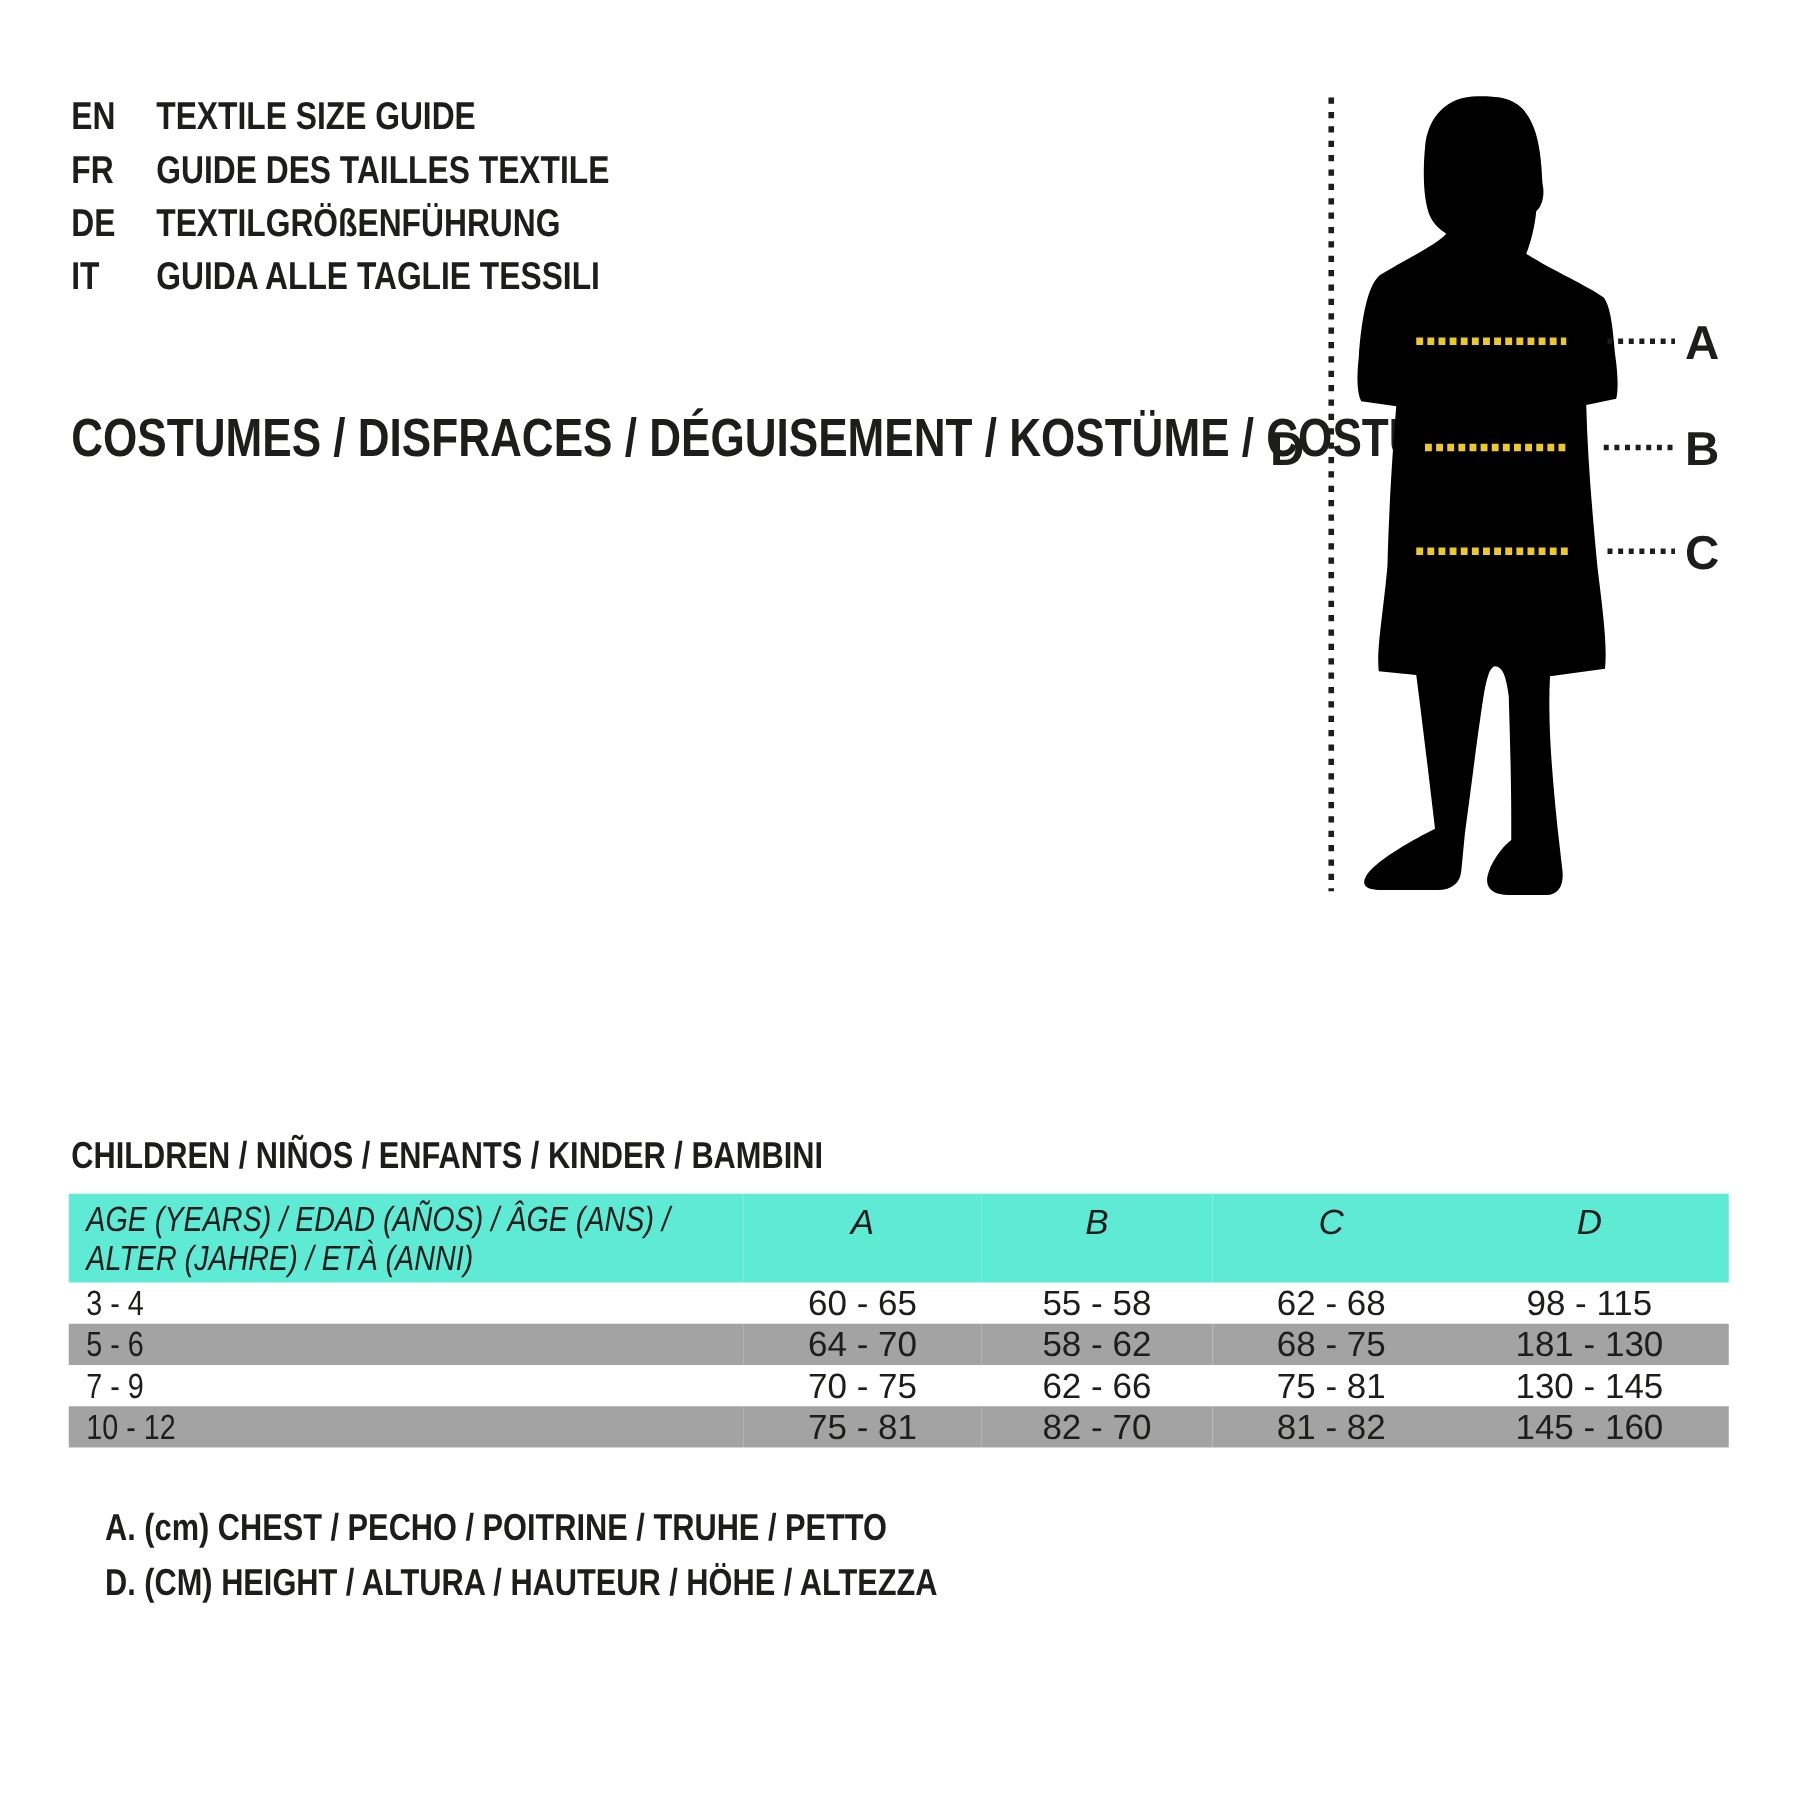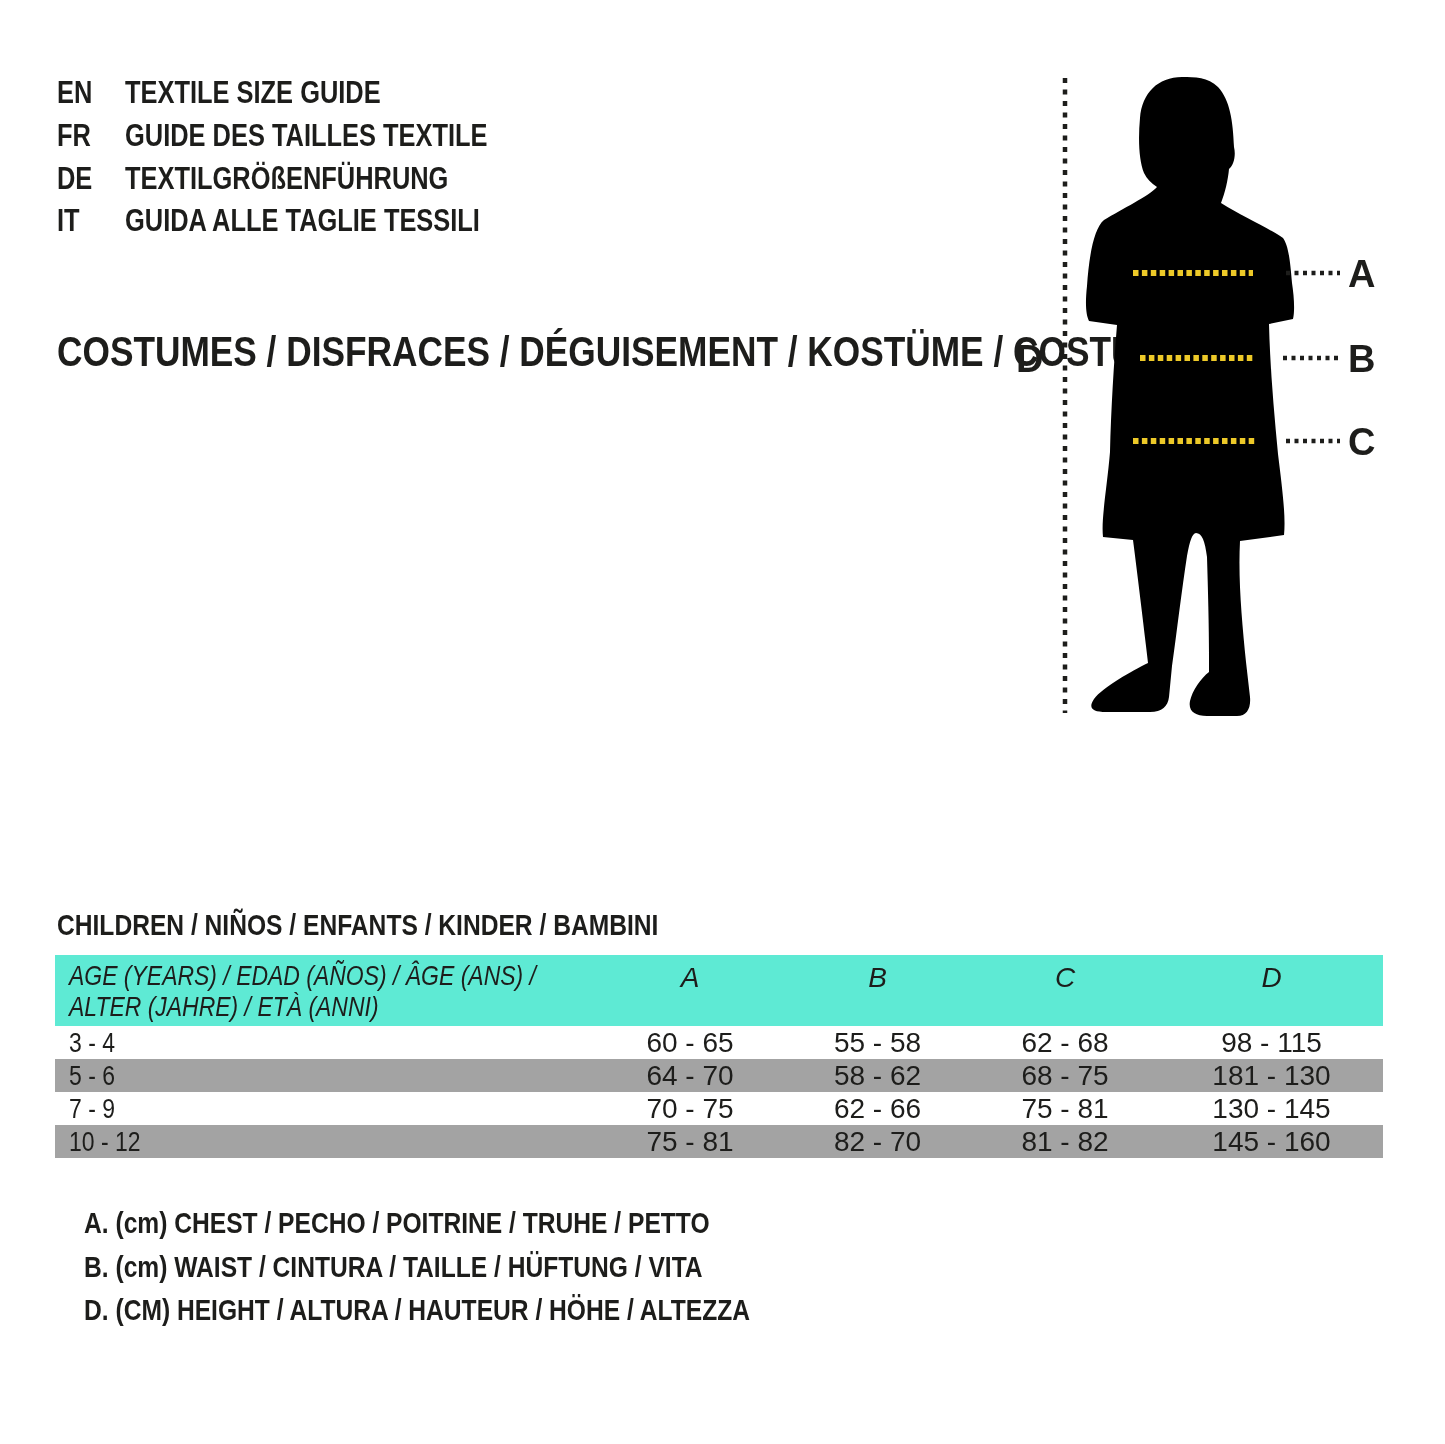--- a/index.html
+++ b/index.html
@@ -175,18 +175,15 @@
       <td class="t-num">145 - 160</td>
     </tr>
   </tbody>
 </table>
 
 <div class="legend">
   <div class="legend-line">
       <span class="cond">A. (cm) CHEST / PECHO / POITRINE / TRUHE / PETTO</span>
     </div>
   <div class="legend-line">
-      <span class="cond">B. (cm) WAIST / CINTURA / TAILLE / HÜFTUNG / VITA</span>
-    </div>
-  <div class="legend-line">
       <span class="cond">D. (CM) HEIGHT / ALTURA / HAUTEUR / HÖHE / ALTEZZA</span>
     </div>
 </div>
 
 </body></html>

